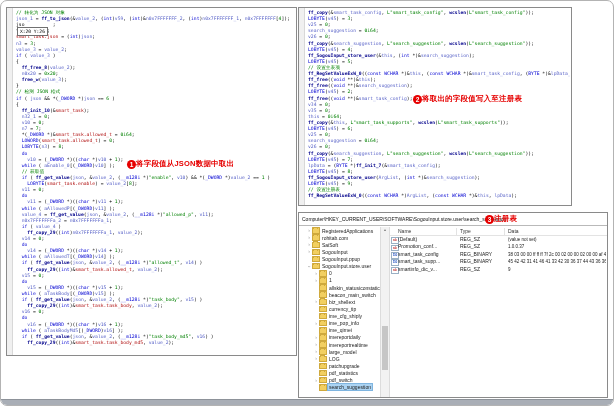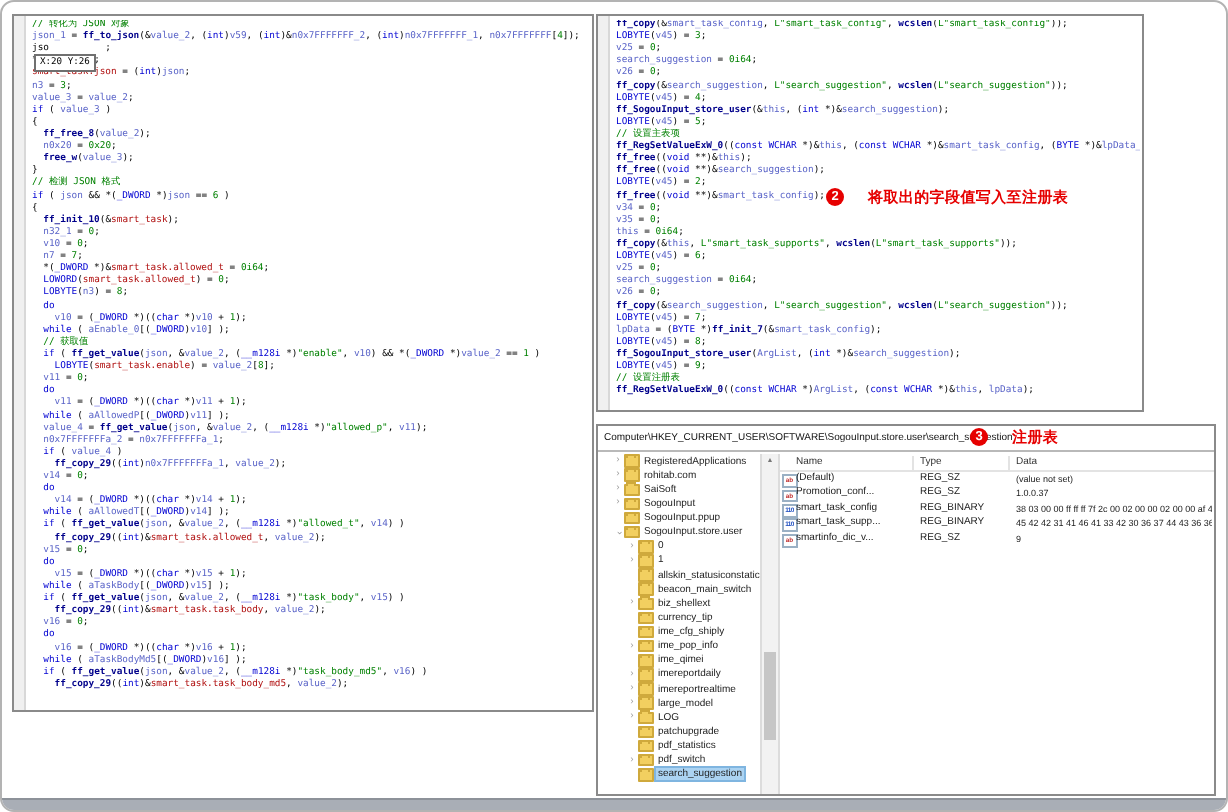--- a/index.html
+++ b/index.html
@@ -18,21 +18,21 @@
   .ts{color:var(--string,#008000);}
   .tn{color:var(--number,#008000);}
   .tk{color:var(--keyword,#0000d2);}
   .tf{color:var(--function,#00008b);font-weight:bold;}
   .tm{color:var(--member,#b01010);}
   .tv{color:var(--variable,#5a64c8);}
 
   .tooltip{position:absolute;left:10px;top:19px;background:#fff;border:1px solid #707070;font-family:"DejaVu Sans Mono",monospace;font-size:4.6px;padding:1px 2px;color:#000;z-index:5;}
 
   
-  .annotation{position:absolute;z-index:20;display:flex;align-items:flex-start;gap:12px;color:var(--red,#e60000);font-weight:bold;}
+  .annotation{position:absolute;z-index:20;display:flex;align-items:flex-end;gap:0;color:var(--red,#e60000);font-weight:bold;}
   .annotation .badge{display:inline-block;width:9px;height:9px;border-radius:50%;background:var(--red,#e60000);color:#fff;font-size:6.5px;line-height:9px;text-align:center;font-weight:bold;}
   .annotation .ann-text{font-size:7.5px;letter-spacing:.2px;white-space:nowrap;}
   #ann1{left:126px;top:158px;}
   #ann2{left:412px;top:93px;}
   #ann3{left:484px;top:213px;}
 
   
   .registry{position:absolute;left:297px;top:211px;width:308px;height:184px;border:1px solid #8a8a8a;background:#fff;overflow:hidden;}
   .addr{position:absolute;left:0;right:0;top:0;height:12px;border-bottom:1px solid #b9b9b9;background:#fff;font-size:5px;line-height:12px;padding:0 3px;white-space:nowrap;color:#111;}
   .reg-body{position:absolute;left:0;right:0;top:13px;bottom:0;}
@@ -70,20 +70,24 @@
     <div class="gutter"></div>
     <pre class="code" id="left-code"><div><span class="tc">// 转化为 JSON 对象</span></div><div><span class="tv">json_1</span> = <span class="tf">ff_to_json</span>(&amp;<span class="tv">value_2</span>, (<span class="tk">int</span>)<span class="tv">v59</span>, (<span class="tk">int</span>)&amp;<span class="tv">n0x7FFFFFFF_2</span>, (<span class="tk">int</span>)<span class="tv">n0x7FFFFFFF_1</span>, <span class="tv">n0x7FFFFFFF</span>[<span class="tn">4</span>]);</div><div>jso          ;</div><div>*<span class="tv">json_1</span> = <span class="tn">0</span>;</div><div><span class="tm">smart_task.json</span> = (<span class="tk">int</span>)<span class="tv">json</span>;</div><div><span class="tv">n3</span> = <span class="tn">3</span>;</div><div><span class="tv">value_3</span> = <span class="tv">value_2</span>;</div><div><span class="tk">if</span> ( <span class="tv">value_3</span> )</div><div>{</div><div>  <span class="tf">ff_free_8</span>(<span class="tv">value_2</span>);</div><div>  <span class="tv">n0x20</span> = <span class="tn">0x20</span>;</div><div>  <span class="tf">free_w</span>(<span class="tv">value_3</span>);</div><div>}</div><div><span class="tc">// 检测 JSON 格式</span></div><div><span class="tk">if</span> ( <span class="tv">json</span> &amp;&amp; *(<span class="tk">_DWORD</span> *)<span class="tv">json</span> == <span class="tn">6</span> )</div><div>{</div><div>  <span class="tf">ff_init_10</span>(&amp;<span class="tm">smart_task</span>);</div><div>  <span class="tv">n32_1</span> = <span class="tn">0</span>;</div><div>  <span class="tv">v10</span> = <span class="tn">0</span>;</div><div>  <span class="tv">n7</span> = <span class="tn">7</span>;</div><div>  *(<span class="tk">_DWORD</span> *)&amp;<span class="tm">smart_task.allowed_t</span> = <span class="tn">0i64</span>;</div><div>  <span class="tk">LOWORD</span>(<span class="tm">smart_task.allowed_t</span>) = <span class="tn">0</span>;</div><div>  <span class="tk">LOBYTE</span>(<span class="tv">n3</span>) = <span class="tn">8</span>;</div><div>  <span class="tk">do</span></div><div>    <span class="tv">v10</span> = (<span class="tk">_DWORD</span> *)((<span class="tk">char</span> *)<span class="tv">v10</span> + <span class="tn">1</span>);</div><div>  <span class="tk">while</span> ( <span class="tv">aEnable_0</span>[(<span class="tk">_DWORD</span>)<span class="tv">v10</span>] );</div><div><span class="tc">  // 获取值</span></div><div>  <span class="tk">if</span> ( <span class="tf">ff_get_value</span>(<span class="tv">json</span>, &amp;<span class="tv">value_2</span>, (<span class="tk">__m128i</span> *)<span class="ts">"enable"</span>, <span class="tv">v10</span>) &amp;&amp; *(<span class="tk">_DWORD</span> *)<span class="tv">value_2</span> == <span class="tn">1</span> )</div><div>    <span class="tk">LOBYTE</span>(<span class="tm">smart_task.enable</span>) = <span class="tv">value_2</span>[<span class="tn">8</span>];</div><div>  <span class="tv">v11</span> = <span class="tn">0</span>;</div><div>  <span class="tk">do</span></div><div>    <span class="tv">v11</span> = (<span class="tk">_DWORD</span> *)((<span class="tk">char</span> *)<span class="tv">v11</span> + <span class="tn">1</span>);</div><div>  <span class="tk">while</span> ( <span class="tv">aAllowedP</span>[(<span class="tk">_DWORD</span>)<span class="tv">v11</span>] );</div><div>  <span class="tv">value_4</span> = <span class="tf">ff_get_value</span>(<span class="tv">json</span>, &amp;<span class="tv">value_2</span>, (<span class="tk">__m128i</span> *)<span class="ts">"allowed_p"</span>, <span class="tv">v11</span>);</div><div>  <span class="tv">n0x7FFFFFFFa_2</span> = <span class="tv">n0x7FFFFFFFa_1</span>;</div><div>  <span class="tk">if</span> ( <span class="tv">value_4</span> )</div><div>    <span class="tf">ff_copy_29</span>((<span class="tk">int</span>)<span class="tv">n0x7FFFFFFFa_1</span>, <span class="tv">value_2</span>);</div><div>  <span class="tv">v14</span> = <span class="tn">0</span>;</div><div>  <span class="tk">do</span></div><div>    <span class="tv">v14</span> = (<span class="tk">_DWORD</span> *)((<span class="tk">char</span> *)<span class="tv">v14</span> + <span class="tn">1</span>);</div><div>  <span class="tk">while</span> ( <span class="tv">aAllowedT</span>[(<span class="tk">_DWORD</span>)<span class="tv">v14</span>] );</div><div>  <span class="tk">if</span> ( <span class="tf">ff_get_value</span>(<span class="tv">json</span>, &amp;<span class="tv">value_2</span>, (<span class="tk">__m128i</span> *)<span class="ts">"allowed_t"</span>, <span class="tv">v14</span>) )</div><div>    <span class="tf">ff_copy_29</span>((<span class="tk">int</span>)&amp;<span class="tm">smart_task.allowed_t</span>, <span class="tv">value_2</span>);</div><div>  <span class="tv">v15</span> = <span class="tn">0</span>;</div><div>  <span class="tk">do</span></div><div>    <span class="tv">v15</span> = (<span class="tk">_DWORD</span> *)((<span class="tk">char</span> *)<span class="tv">v15</span> + <span class="tn">1</span>);</div><div>  <span class="tk">while</span> ( <span class="tv">aTaskBody</span>[(<span class="tk">_DWORD</span>)<span class="tv">v15</span>] );</div><div>  <span class="tk">if</span> ( <span class="tf">ff_get_value</span>(<span class="tv">json</span>, &amp;<span class="tv">value_2</span>, (<span class="tk">__m128i</span> *)<span class="ts">"task_body"</span>, <span class="tv">v15</span>) )</div><div>    <span class="tf">ff_copy_29</span>((<span class="tk">int</span>)&amp;<span class="tm">smart_task.task_body</span>, <span class="tv">value_2</span>);</div><div>  <span class="tv">v16</span> = <span class="tn">0</span>;</div><div>  <span class="tk">do</span></div><div>    <span class="tv">v16</span> = (<span class="tk">_DWORD</span> *)((<span class="tk">char</span> *)<span class="tv">v16</span> + <span class="tn">1</span>);</div><div>  <span class="tk">while</span> ( <span class="tv">aTaskBodyMd5</span>[(<span class="tk">_DWORD</span>)<span class="tv">v16</span>] );</div><div>  <span class="tk">if</span> ( <span class="tf">ff_get_value</span>(<span class="tv">json</span>, &amp;<span class="tv">value_2</span>, (<span class="tk">__m128i</span> *)<span class="ts">"task_body_md5"</span>, <span class="tv">v16</span>) )</div><div>    <span class="tf">ff_copy_29</span>((<span class="tk">int</span>)&amp;<span class="tm">smart_task.task_body_md5</span>, <span class="tv">value_2</span>);</div></pre>
     <div class="tooltip">X:20 Y:26</div>
   </section>
 
   <section class="code-panel right">
     <div class="gutter"></div>
     <pre class="code" id="right-code"><div><span class="tf">ff_copy</span>(&amp;<span class="tv">smart_task_config</span>, <span class="ts">L"smart_task_config"</span>, <span class="tf">wcslen</span>(<span class="ts">L"smart_task_config"</span>));</div><div><span class="tk">LOBYTE</span>(<span class="tv">v45</span>) = <span class="tn">3</span>;</div><div><span class="tv">v25</span> = <span class="tn">0</span>;</div><div><span class="tv">search_suggestion</span> = <span class="tn">0i64</span>;</div><div><span class="tv">v26</span> = <span class="tn">0</span>;</div><div><span class="tf">ff_copy</span>(&amp;<span class="tv">search_suggestion</span>, <span class="ts">L"search_suggestion"</span>, <span class="tf">wcslen</span>(<span class="ts">L"search_suggestion"</span>));</div><div><span class="tk">LOBYTE</span>(<span class="tv">v45</span>) = <span class="tn">4</span>;</div><div><span class="tf">ff_SogouInput_store_user</span>(&amp;<span class="tv">this</span>, (<span class="tk">int</span> *)&amp;<span class="tv">search_suggestion</span>);</div><div><span class="tk">LOBYTE</span>(<span class="tv">v45</span>) = <span class="tn">5</span>;</div><div><span class="tc">// 设置主表项</span></div><div><span class="tf">ff_RegSetValueExW_0</span>((<span class="tk">const</span> <span class="tk">WCHAR</span> *)&amp;<span class="tv">this</span>, (<span class="tk">const</span> <span class="tk">WCHAR</span> *)&amp;<span class="tv">smart_task_config</span>, (<span class="tk">BYTE</span> *)&amp;<span class="tv">lpData_</span>);</div><div><span class="tf">ff_free</span>((<span class="tk">void</span> **)&amp;<span class="tv">this</span>);</div><div><span class="tf">ff_free</span>((<span class="tk">void</span> **)&amp;<span class="tv">search_suggestion</span>);</div><div><span class="tk">LOBYTE</span>(<span class="tv">v45</span>) = <span class="tn">2</span>;</div><div><span class="tf">ff_free</span>((<span class="tk">void</span> **)&amp;<span class="tv">smart_task_config</span>);</div><div><span class="tv">v34</span> = <span class="tn">0</span>;</div><div><span class="tv">v35</span> = <span class="tn">0</span>;</div><div><span class="tv">this</span> = <span class="tn">0i64</span>;</div><div><span class="tf">ff_copy</span>(&amp;<span class="tv">this</span>, <span class="ts">L"smart_task_supports"</span>, <span class="tf">wcslen</span>(<span class="ts">L"smart_task_supports"</span>));</div><div><span class="tk">LOBYTE</span>(<span class="tv">v45</span>) = <span class="tn">6</span>;</div><div><span class="tv">v25</span> = <span class="tn">0</span>;</div><div><span class="tv">search_suggestion</span> = <span class="tn">0i64</span>;</div><div><span class="tv">v26</span> = <span class="tn">0</span>;</div><div><span class="tf">ff_copy</span>(&amp;<span class="tv">search_suggestion</span>, <span class="ts">L"search_suggestion"</span>, <span class="tf">wcslen</span>(<span class="ts">L"search_suggestion"</span>));</div><div><span class="tk">LOBYTE</span>(<span class="tv">v45</span>) = <span class="tn">7</span>;</div><div><span class="tv">lpData</span> = (<span class="tk">BYTE</span> *)<span class="tf">ff_init_7</span>(&amp;<span class="tv">smart_task_config</span>);</div><div><span class="tk">LOBYTE</span>(<span class="tv">v45</span>) = <span class="tn">8</span>;</div><div><span class="tf">ff_SogouInput_store_user</span>(<span class="tv">ArgList</span>, (<span class="tk">int</span> *)&amp;<span class="tv">search_suggestion</span>);</div><div><span class="tk">LOBYTE</span>(<span class="tv">v45</span>) = <span class="tn">9</span>;</div><div><span class="tc">// 设置注册表</span></div><div><span class="tf">ff_RegSetValueExW_0</span>((<span class="tk">const</span> <span class="tk">WCHAR</span> *)<span class="tv">ArgList</span>, (<span class="tk">const</span> <span class="tk">WCHAR</span> *)&amp;<span class="tv">this</span>, <span class="tv">lpData</span>);</div></pre>
   </section>
 
+  <div class="annotation" id="ann1">
+    <span class="badge">1</span>
+    <span class="ann-text">将字段值从JSON数据中取出</span>
+  </div>
   <div class="annotation" id="ann2">
     <span class="badge">2</span>
     <span class="ann-text">将取出的字段值写入至注册表</span>
   </div>
   <div class="annotation" id="ann3">
     <span class="badge">3</span>
     <span class="ann-text">注册表</span>
   </div>
 
   <section class="registry">

